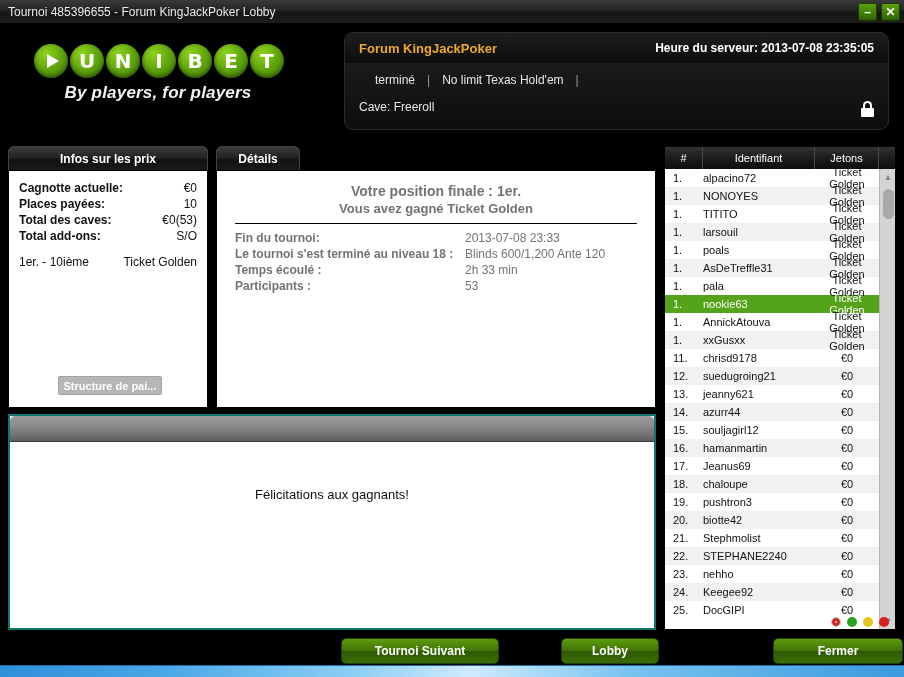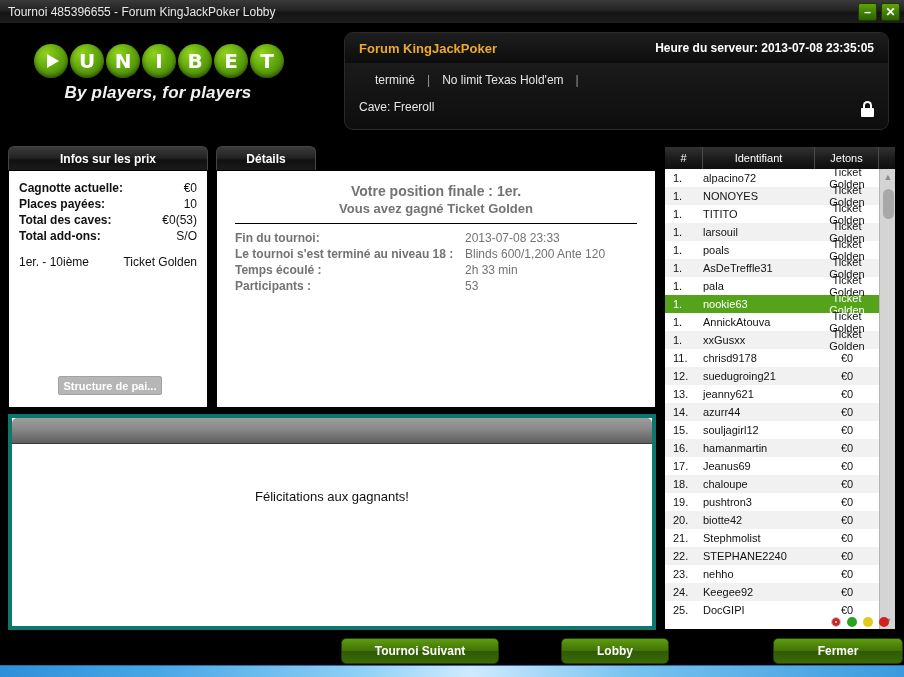--- a/index.html
+++ b/index.html
@@ -94,21 +94,21 @@
   .tab {
     position: absolute; height: 25px;
     background: linear-gradient(180deg,#3b3b3b 0%,#222 45%,#111 55%,#1a1a1a 100%);
     border: 1px solid #444; border-bottom: none;
     border-radius: 6px 6px 0 0;
     color: #fff; font-size: 12px; font-weight: bold;
     display: flex; align-items: center; justify-content: center;
     cursor: pointer;
   }
   #tab-prizes  { left: 8px;   top: 146px; width: 200px; }
-  #tab-details { left: 216px; top: 146px; width: 100px; }
+  #tab-details { left: 216px; top: 146px; width: 84px; }
 
   
   .panel-prizes {
     position: absolute; left: 8px; top: 170px; width: 200px; height: 238px;
     background: #fff; border: 1px solid #000;
     padding: 10px 10px 0 10px;
     font-size: 12px; color: #111;
   }
   .prow { display: flex; justify-content: space-between; margin-bottom: 2px; text-align: right; }
   .prow .k { font-weight: bold; }
@@ -133,21 +133,21 @@
   .d-title  { text-align: center; font-size: 14px; font-weight: bold; margin: 4px 0 2px; }
   .d-sub    { text-align: center; font-size: 13px; font-weight: bold; margin-bottom: 7px; }
   .d-rule   { border-bottom: 1px solid #000; margin: 0 0 7px; }
   .d-row    { display: flex; margin-bottom: 2px; }
   .d-row .k { font-weight: bold; width: 230px; }
   .d-row .v { }
 
   
   .panel-msg {
     position: absolute; left: 8px; top: 414px; width: 648px; height: 216px;
-    background: #fff; border: 4px solid #0f766e;
+    background: #fff; border: 2px solid #0f766e;
   }
   .msg-head {
     height: 26px;
     background: linear-gradient(180deg,#9d9d9d 0%,#8b8b8b 40%,#5e5e5e 100%);
     border-bottom: 1px solid #3a3a3a;
     border-radius: 5px 5px 0 0;
   }
   .msg-body {
     display: flex; align-items: flex-start; justify-content: center;
     padding-top: 45px; font-size: 13px; color: #111;
@@ -205,21 +205,21 @@
   
   .gbtn {
     position: absolute; height: 26px;
     background: linear-gradient(180deg,#5f9c0f 0%,#417406 48%,#2f5a03 52%,#3b6b05 100%);
     border: 1px solid #203f02; border-radius: 5px;
     color: #fff; font-size: 12px; font-weight: bold;
     display: flex; align-items: center; justify-content: center;
     cursor: pointer;
   }
   #btn-next  { left: 341px; top: 638px; width: 158px; }
-  #btn-lobby { left: 561px; top: 638px; width: 108px; }
+  #btn-lobby { left: 561px; top: 638px; width: 98px; }
   #btn-close { left: 773px; top: 638px; width: 130px; }
 
   .taskbar {
     position: absolute; left: 0; bottom: 0; width: 904px; height: 12px;
     background: linear-gradient(90deg,#2f8fd8 0%,#4aa7e6 18%,#8fd0f5 40%,#cfeaff 52%,#77c2ef 70%,#3c9ade 100%);
     border-top: 1px solid #1d6fae;
   }
 </style>
 </head>
 <body>

